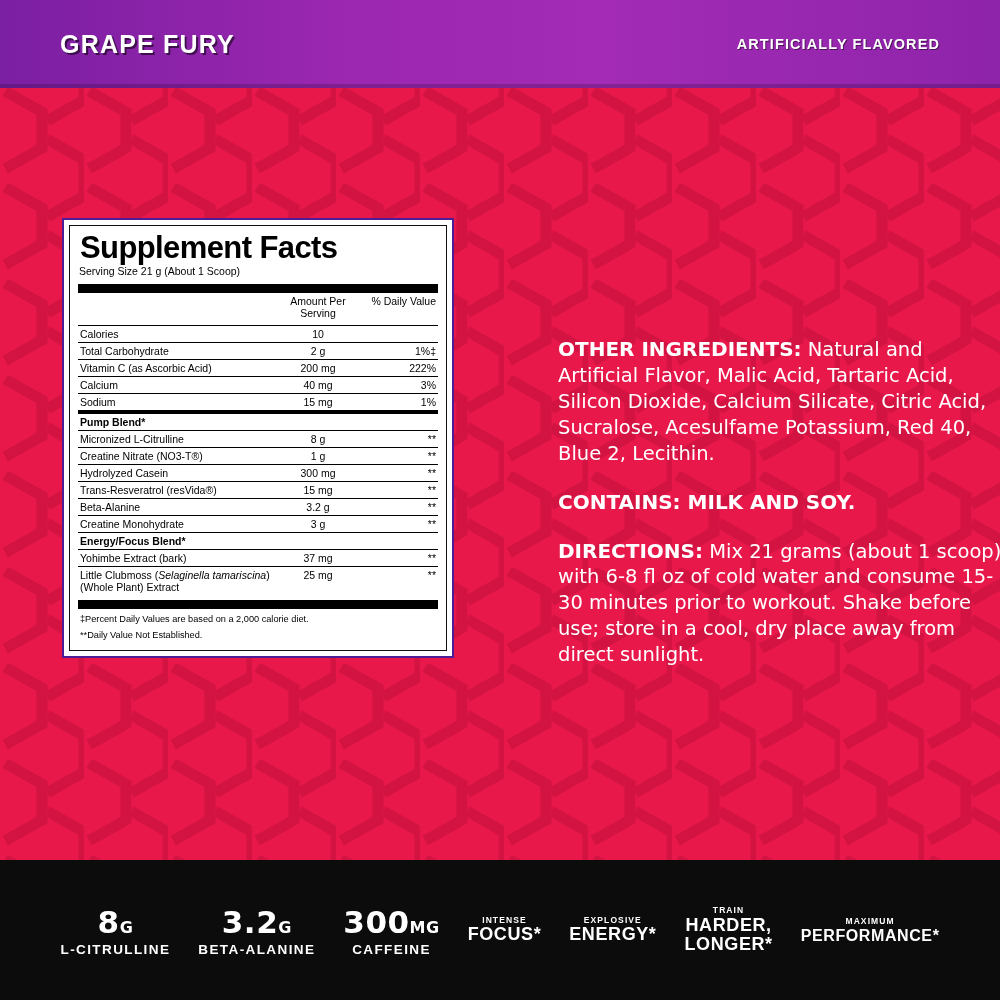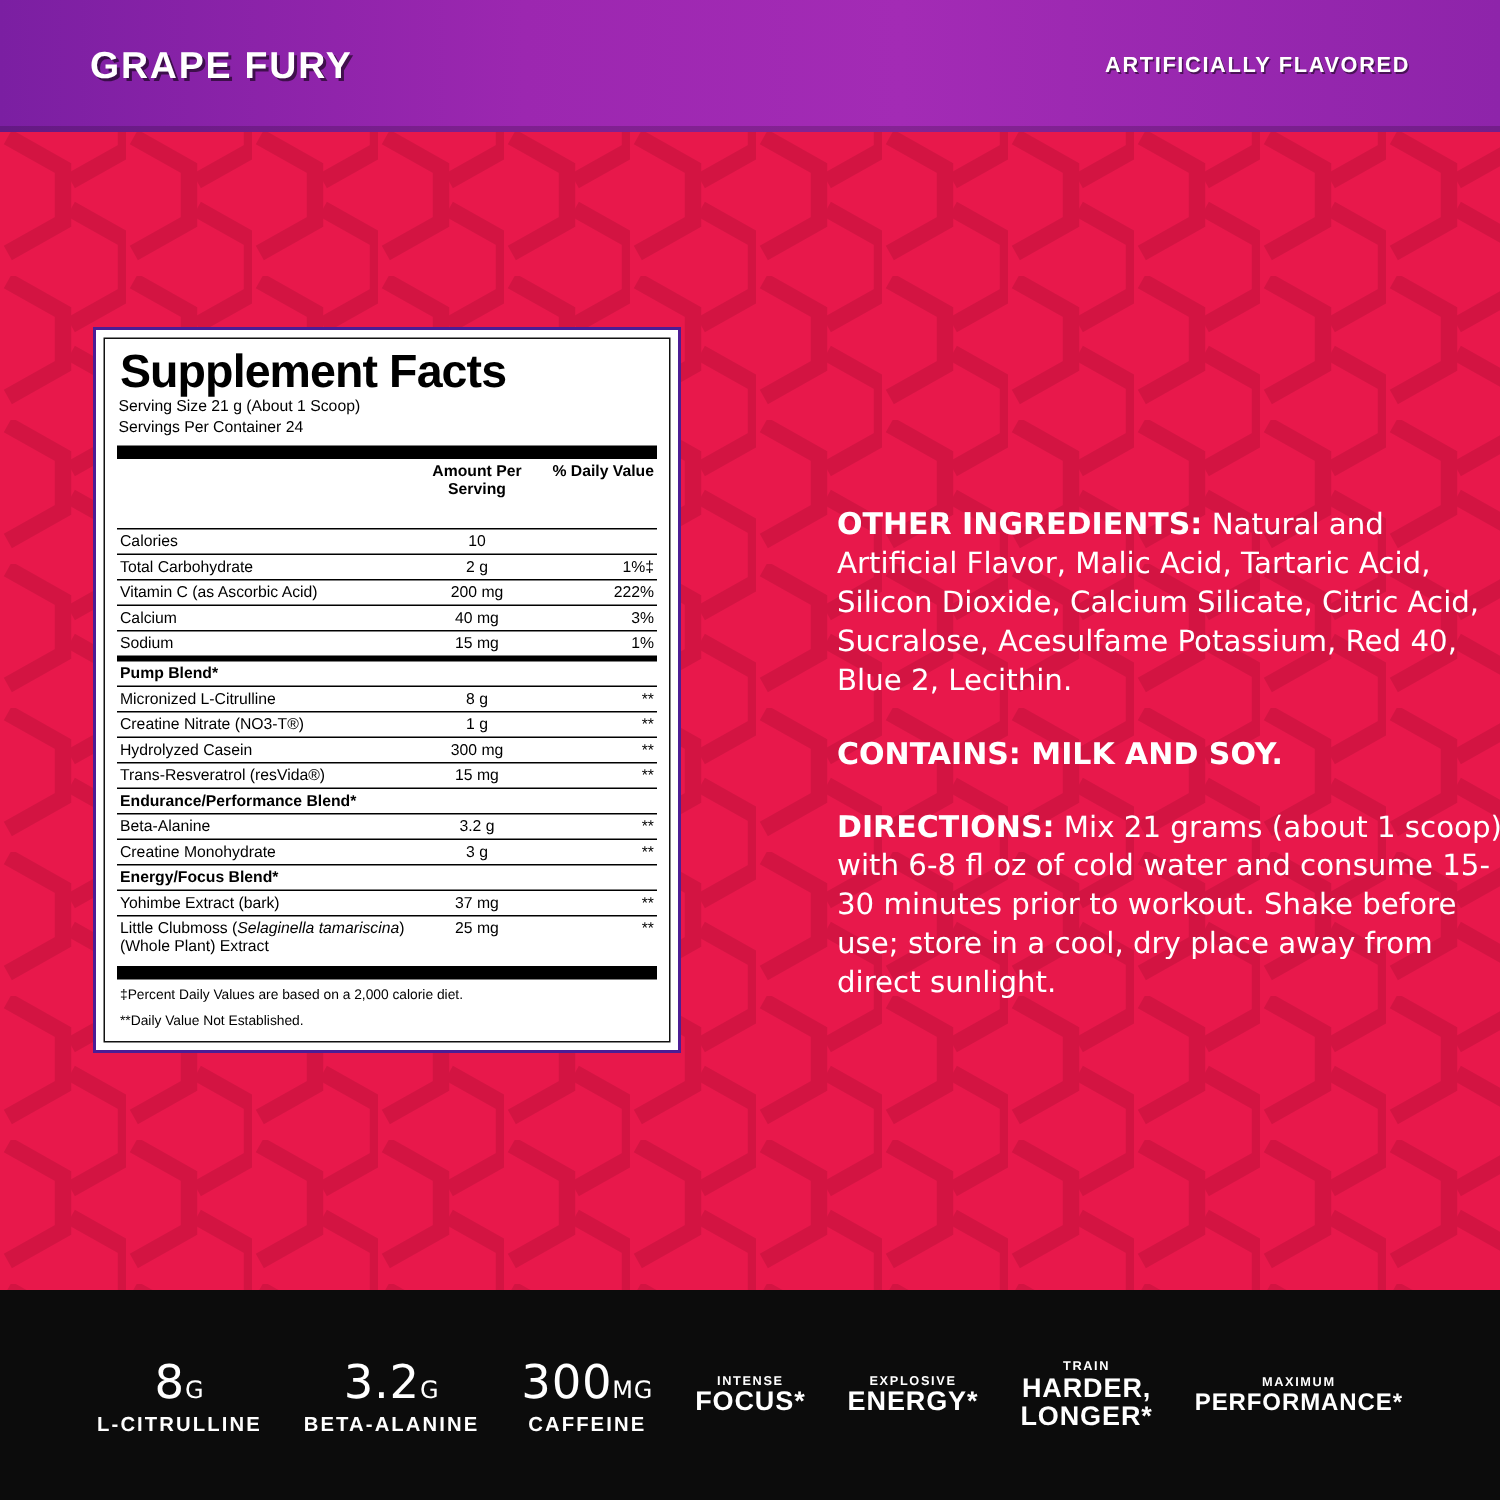--- a/index.html
+++ b/index.html
@@ -70,21 +70,21 @@
     margin: 0 0 1px 2px;
   }
   .sf-serv { font-size: 10.5px; color: #000; line-height: 1.28; margin-left: 1px; }
   .rule-thick { height: 9px; background: #000; margin: 5px 0 0 0; }
   .rule-med   { height: 4px; background: #000; margin: 0; }
 
   table.sf {
     width: 100%; border-collapse: collapse; font-size: 10.5px; color: #000;
   }
   table.sf td { padding: 2px 0 2px 0; vertical-align: top; }
-  table.sf tr.hdr td { font-weight: bold; font-size: 10.5px; padding-bottom: 20px; }
+  table.sf tr.hdr td { font-weight: normal; font-size: 10.5px; padding-bottom: 6px; }
   .c-name { text-align: left; padding-left: 2px !important; }
   .c-amt  { text-align: center; width: 92px; }
   .c-dv   { text-align: right; width: 74px; padding-right: 2px !important; }
   .row-line td { border-top: 1px solid #000; }
   .blend td { font-weight: bold; padding-top: 3px; padding-bottom: 3px; }
   .foot { font-size: 9.2px; line-height: 1.35; margin-top: 4px; margin-left: 2px; }
   .ital { font-style: italic; }
 
   
   .rightcol {
@@ -109,21 +109,21 @@
     gap: 0;
   }
   .bi {
     flex: 0 0 auto;
     text-align: center;
     color: #ffffff;
     padding: 0 14px;
   }
   .big-num {
     font-family: "DejaVu Sans", sans-serif;
-    font-weight: normal;
+    font-weight: bold;
     letter-spacing: .5px;
   }
   .bi.d1 .big-num, .bi.d2 .big-num, .bi.d3 .big-num { font-size: 31px; }
   .bi .unit { font-size: 16px; }
   .bi .sub {
     font-size: 13.5px; letter-spacing: 1.4px; font-weight: bold; margin-top: 2px;
   }
   .bi .tiny {
     font-size: 8.5px; letter-spacing: 1.1px; font-weight: bold; line-height: 1.25;
   }
@@ -151,21 +151,20 @@
         </g>
       </pattern>
     </defs>
     <rect x="0" y="0" width="1000" height="772" fill="url(#hx)"></rect>
   </svg>
 
   <div class="sfp">
     <div class="sfp-inner">
       <div class="sf-title">Supplement Facts</div>
       <div class="sf-serv">Serving Size 21 g (About 1 Scoop)</div>
-      <div class="sf-serv">Servings Per Container 24</div>
       <div class="rule-thick"></div>
 
       <table class="sf">
         <tbody>
             <tr class="hdr">
           <td class="c-name"></td>
           <td class="c-amt">Amount Per Serving</td>
           <td class="c-dv">% Daily Value</td>
         </tr>
 
@@ -218,23 +217,20 @@
           <td class="c-name">Hydrolyzed Casein</td>
           <td class="c-amt">300 mg</td>
           <td class="c-dv">**</td>
         </tr>
         <tr class="row-line">
           <td class="c-name">Trans-Resveratrol (resVida®)</td>
           <td class="c-amt">15 mg</td>
           <td class="c-dv">**</td>
         </tr>
 
-        <tr class="blend row-line">
-          <td class="c-name" colspan="3">Endurance/Performance Blend*</td>
-        </tr>
         <tr class="row-line">
           <td class="c-name">Beta-Alanine</td>
           <td class="c-amt">3.2 g</td>
           <td class="c-dv">**</td>
         </tr>
         <tr class="row-line">
           <td class="c-name">Creatine Monohydrate</td>
           <td class="c-amt">3 g</td>
           <td class="c-dv">**</td>
         </tr>

